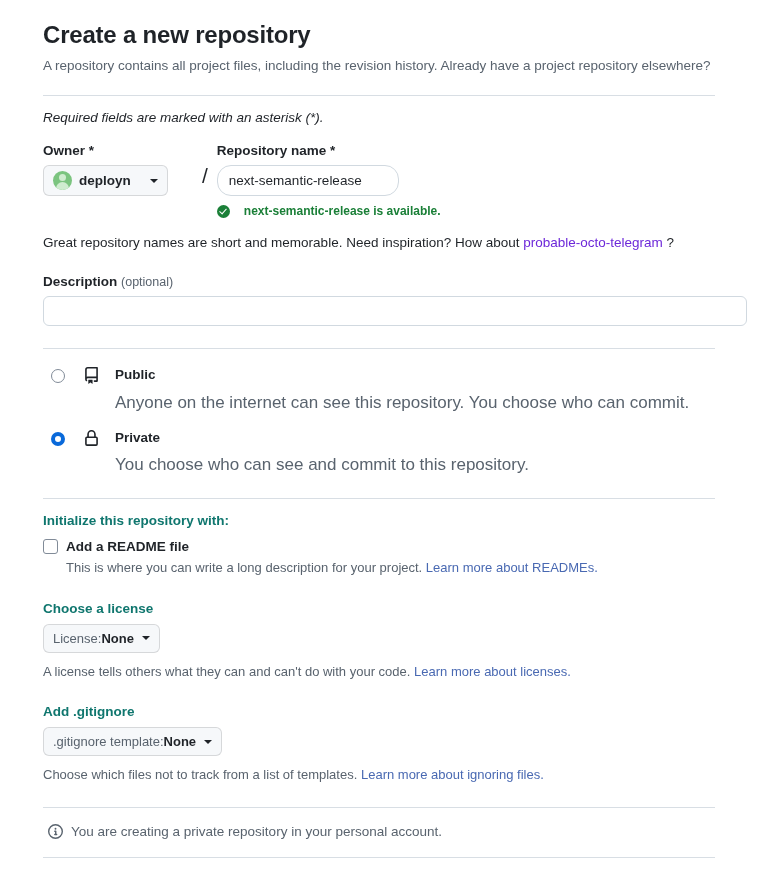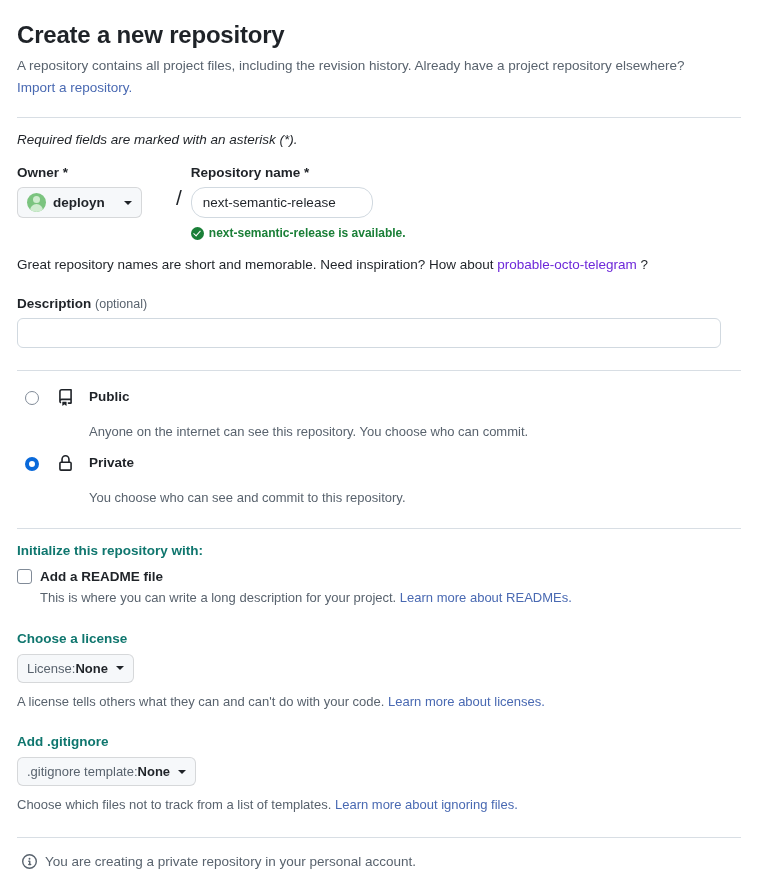--- a/index.html
+++ b/index.html
@@ -12,21 +12,21 @@
     width: 758px;
     height: 870px;
     font-family: "Liberation Sans", sans-serif;
     color: #1f2328;
     -webkit-font-smoothing: antialiased;
   }
   .page {
     position: relative;
     width: 758px;
     height: 671px;
-    padding: 0 17px;
+    padding: 0 43px;
   }
 
   
   .page-title {
     font-size: 24px;
     font-weight: 700;
     letter-spacing: -0.2px;
     color: #1f2328;
     margin: 0;
     padding-top: 19px;
@@ -140,21 +140,21 @@
     font-family: "Liberation Sans", sans-serif;
     color: #1f2328;
     background: #ffffff;
     border: 1px solid #d1d9e0;
     border-radius: 14px;
     outline: none;
   }
   .avail {
     display: flex;
     align-items: center;
-    gap: 5px;
+    gap: 14px;
     margin-top: 8px;
     font-size: 12px;
     font-weight: 600;
     color: #1a7f37;
   }
   .check-circle {
     width: 13px; height: 13px;
     border-radius: 50%;
     background: #1a7f37;
     position: relative;
@@ -232,24 +232,24 @@
     display: block;
   }
   .vis-text { flex: 1; }
   .vis-title {
     font-size: 13.5px;
     font-weight: 600;
     color: #1f2328;
     line-height: 1.4;
   }
   .vis-desc {
-    font-size: 13px;
+    font-size: 17px;
     color: #59636e;
     line-height: 1.5;
-    margin-top: 15px;
+    margin-top: 5px;
   }
   .divider.after-vis { margin-top: 14px; }
 
   
   .init-block { margin-top: 14px; }
   .section-head {
     font-size: 13.5px;
     font-weight: 600;
     color: #0f766e;
   }
@@ -332,23 +332,20 @@
 </style>
 </head>
 <body>
 
 <div class="page">
 
   <h1 class="page-title">Create a new repository</h1>
 
   <div class="subtitle">
     <span>A repository contains all project files, including the revision history. Already have a project repository elsewhere?</span>
-    <div class="import-line">
-      <a class="link" href="#">Import a repository.</a>
-    </div>
   </div>
 
   <hr class="divider top">
 
   <div class="required-note">Required fields are marked with an asterisk (*).</div>
 
   <div class="name-row">
     <div class="owner-col">
       <span class="field-label">Owner *</span>
       <button class="owner-btn" type="button">

